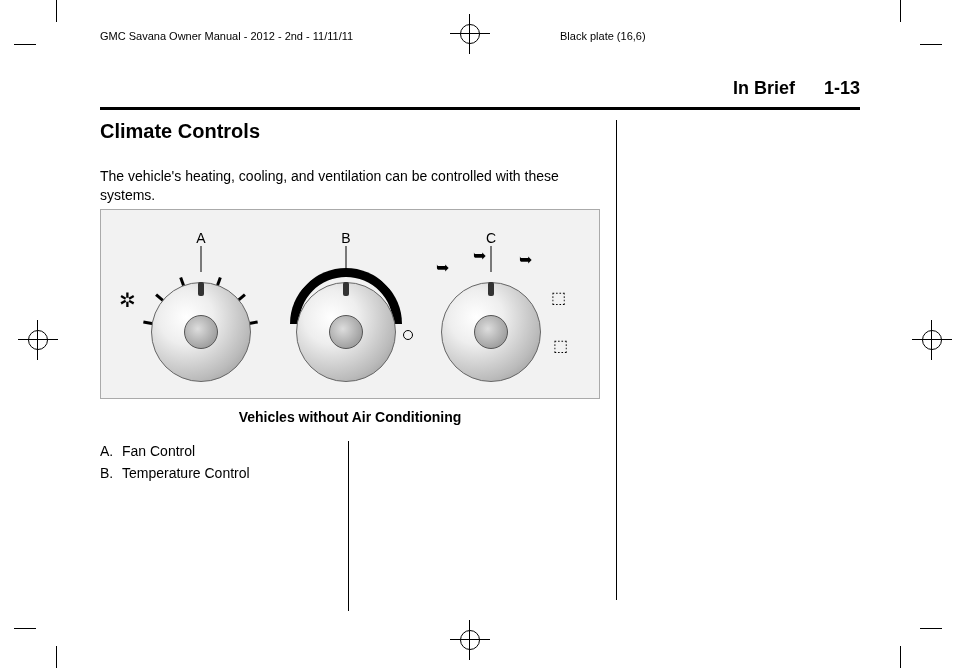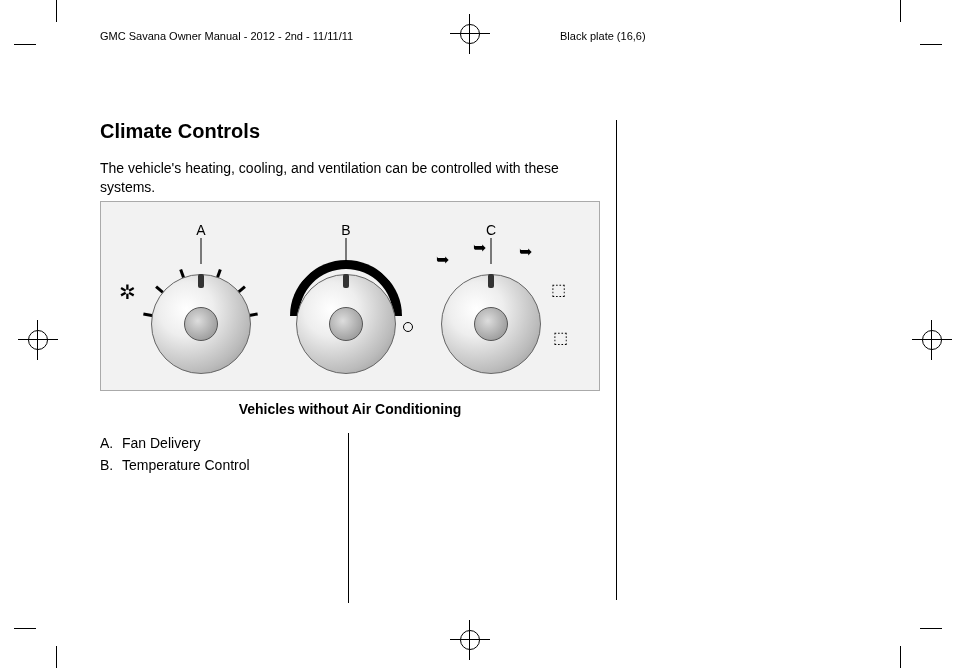--- a/index.html
+++ b/index.html
@@ -25,21 +25,21 @@
   .corner.h { width: 22px; height: 1px; }
 
   
   .header-area { position: absolute; top: 78px; left: 100px; width: 760px; }
   .header-text { text-align: right; font-weight: bold; font-size: 18px; padding-bottom: 8px; }
   .header-text .sec { margin-right: 24px; }
   .header-rule { border-bottom: 3px solid #000; }
 
   
   .content { position: absolute; top: 120px; left: 100px; width: 760px; }
-  h2 { font-size: 20px; font-weight: bold; margin-bottom: 16px; }
+  h2 { font-size: 20px; font-weight: bold; margin-bottom: 24px; }
   .intro { font-size: 14px; line-height: 1.35; width: 500px; margin-bottom: 4px; }
 
   
   .figure { position: relative; width: 500px; height: 190px; background: #f2f2f2; border: 1px solid #aaa; margin-bottom: 10px; overflow: hidden; }
   .knob-wrap { position: absolute; top: 30px; width: 120px; text-align: center; }
   .knob-wrap.a { left: 40px; }
   .knob-wrap.b { left: 185px; }
   .knob-wrap.c { left: 330px; }
   .knob-label { position: absolute; top: -10px; left: 50%; transform: translateX(-50%); font-family: Arial; font-size: 14px; font-weight: normal; }
   .pointer-line { position: absolute; top: 6px; left: 50%; width: 1px; height: 26px; background: #000; transform: translateX(-50%); }
@@ -118,20 +118,27 @@
   <div class="corner v" style="top:0;left:900px"></div>
   <div class="corner h" style="top:44px;left:920px"></div>
   <div class="corner v" style="top:646px;left:56px"></div>
   <div class="corner h" style="top:628px;left:14px"></div>
   <div class="corner v" style="top:646px;left:900px"></div>
   <div class="corner h" style="top:628px;left:920px"></div>
 
   <div class="top-left">GMC Savana Owner Manual - 2012 - 2nd - 11/11/11</div>
   <div class="top-right">Black plate (16,6)</div>
 
+  <div class="header-area">
+    <div class="header-text">
+      <span class="sec">In Brief</span>
+      <span>1-13</span>
+    </div>
+    <div class="header-rule"></div>
+  </div>
 
   <div class="right-rule"></div>
 
   <div class="content">
     <h2>Climate Controls</h2>
     <p class="intro">The vehicle's heating, cooling, and ventilation can be controlled with these systems.</p>
 
     <div class="figure">
       <span class="fan-icon">✲</span>
 
@@ -172,19 +179,19 @@
         <div class="knob-center"></div>
         <div class="knob-notch"></div>
       </div>
     </div>
 
     <div class="fig-caption">Vehicles without Air Conditioning</div>
 
     <div class="list-block">
       <div class="col-rule"></div>
       <ul class="klist">
-        <li><span class="lett">A.</span><span>Fan Delivery</span></li>
+        <li><span class="lett">A.</span><span>Fan Control</span></li>
         <li><span class="lett">B.</span><span>Temperature Control</span></li>
       </ul>
     </div>
   </div>
 
 </div>
 
 </body></html>

